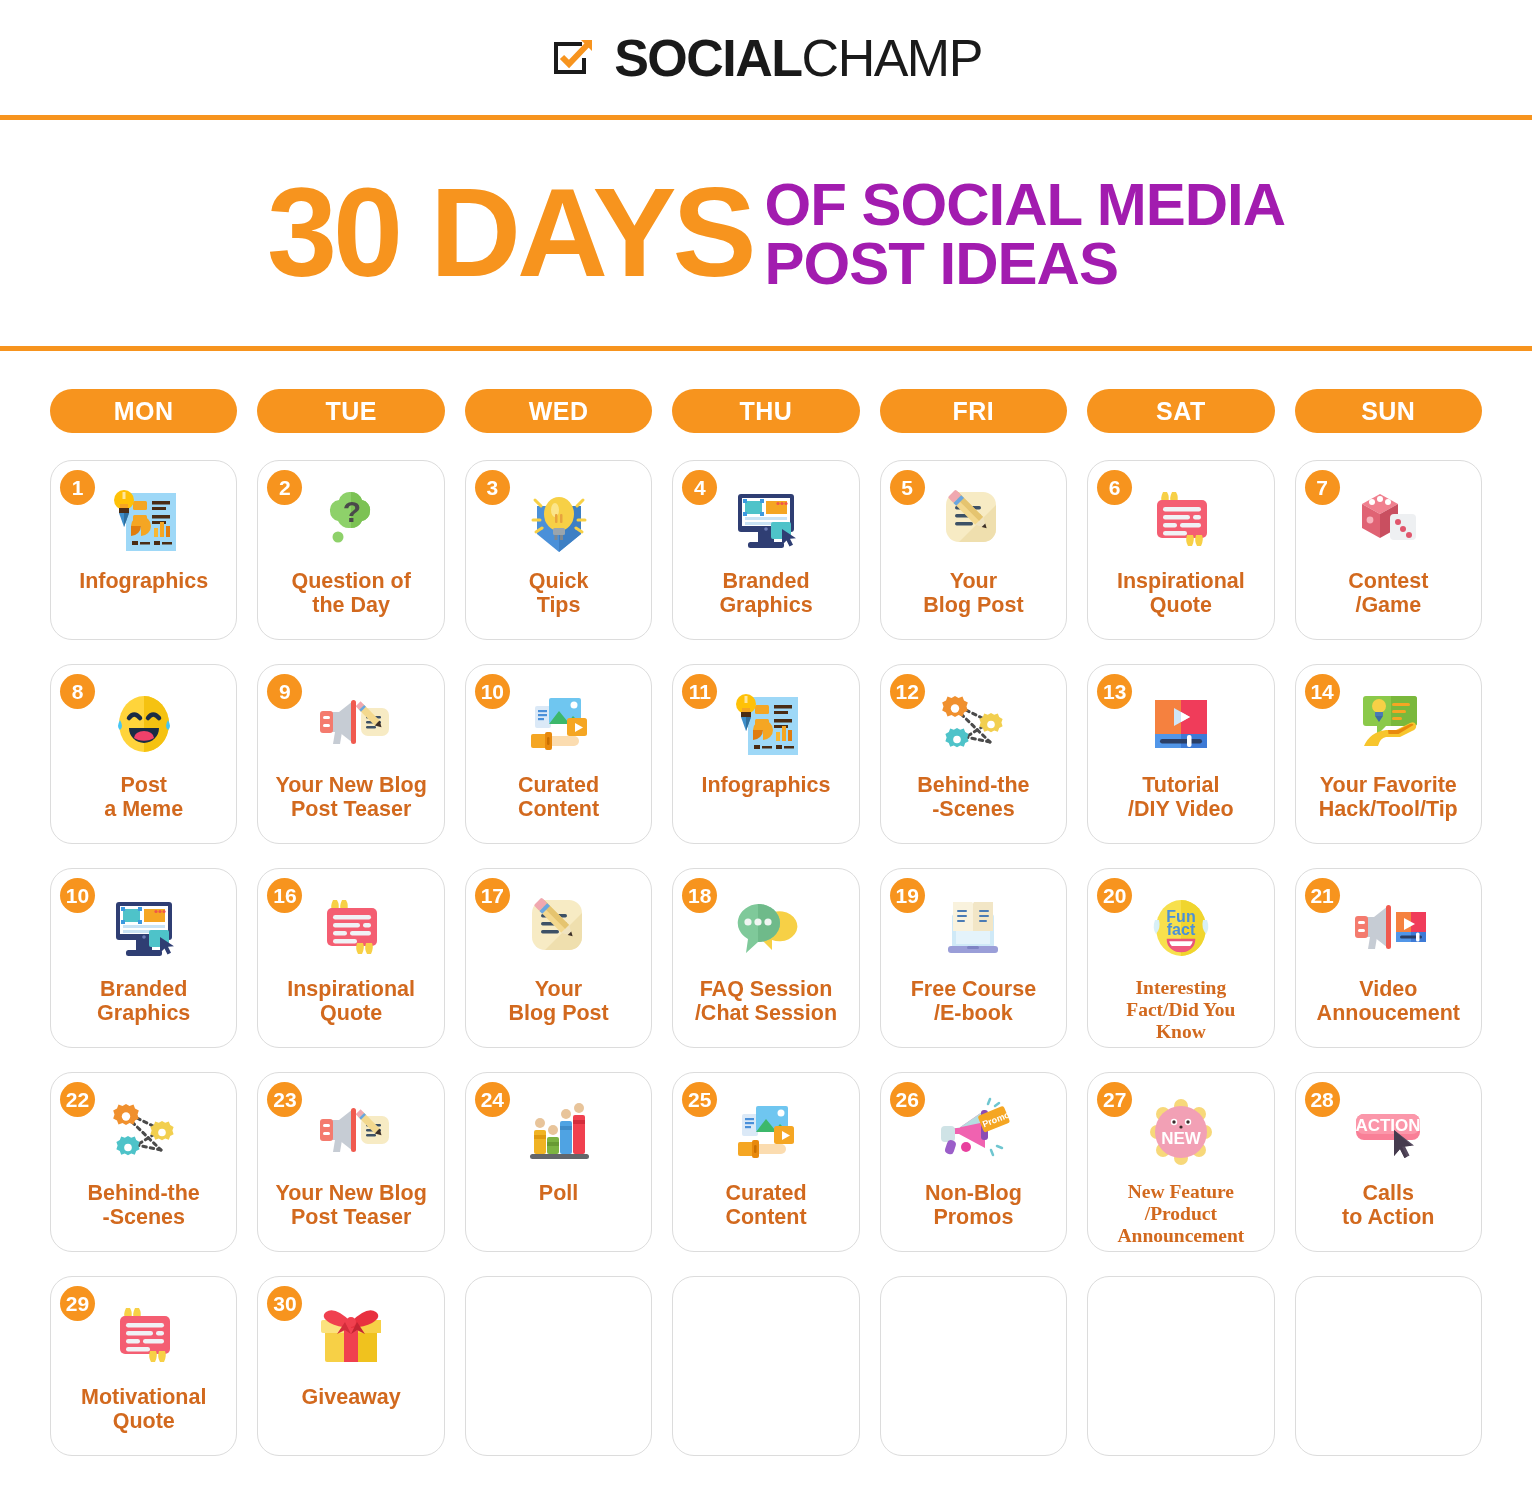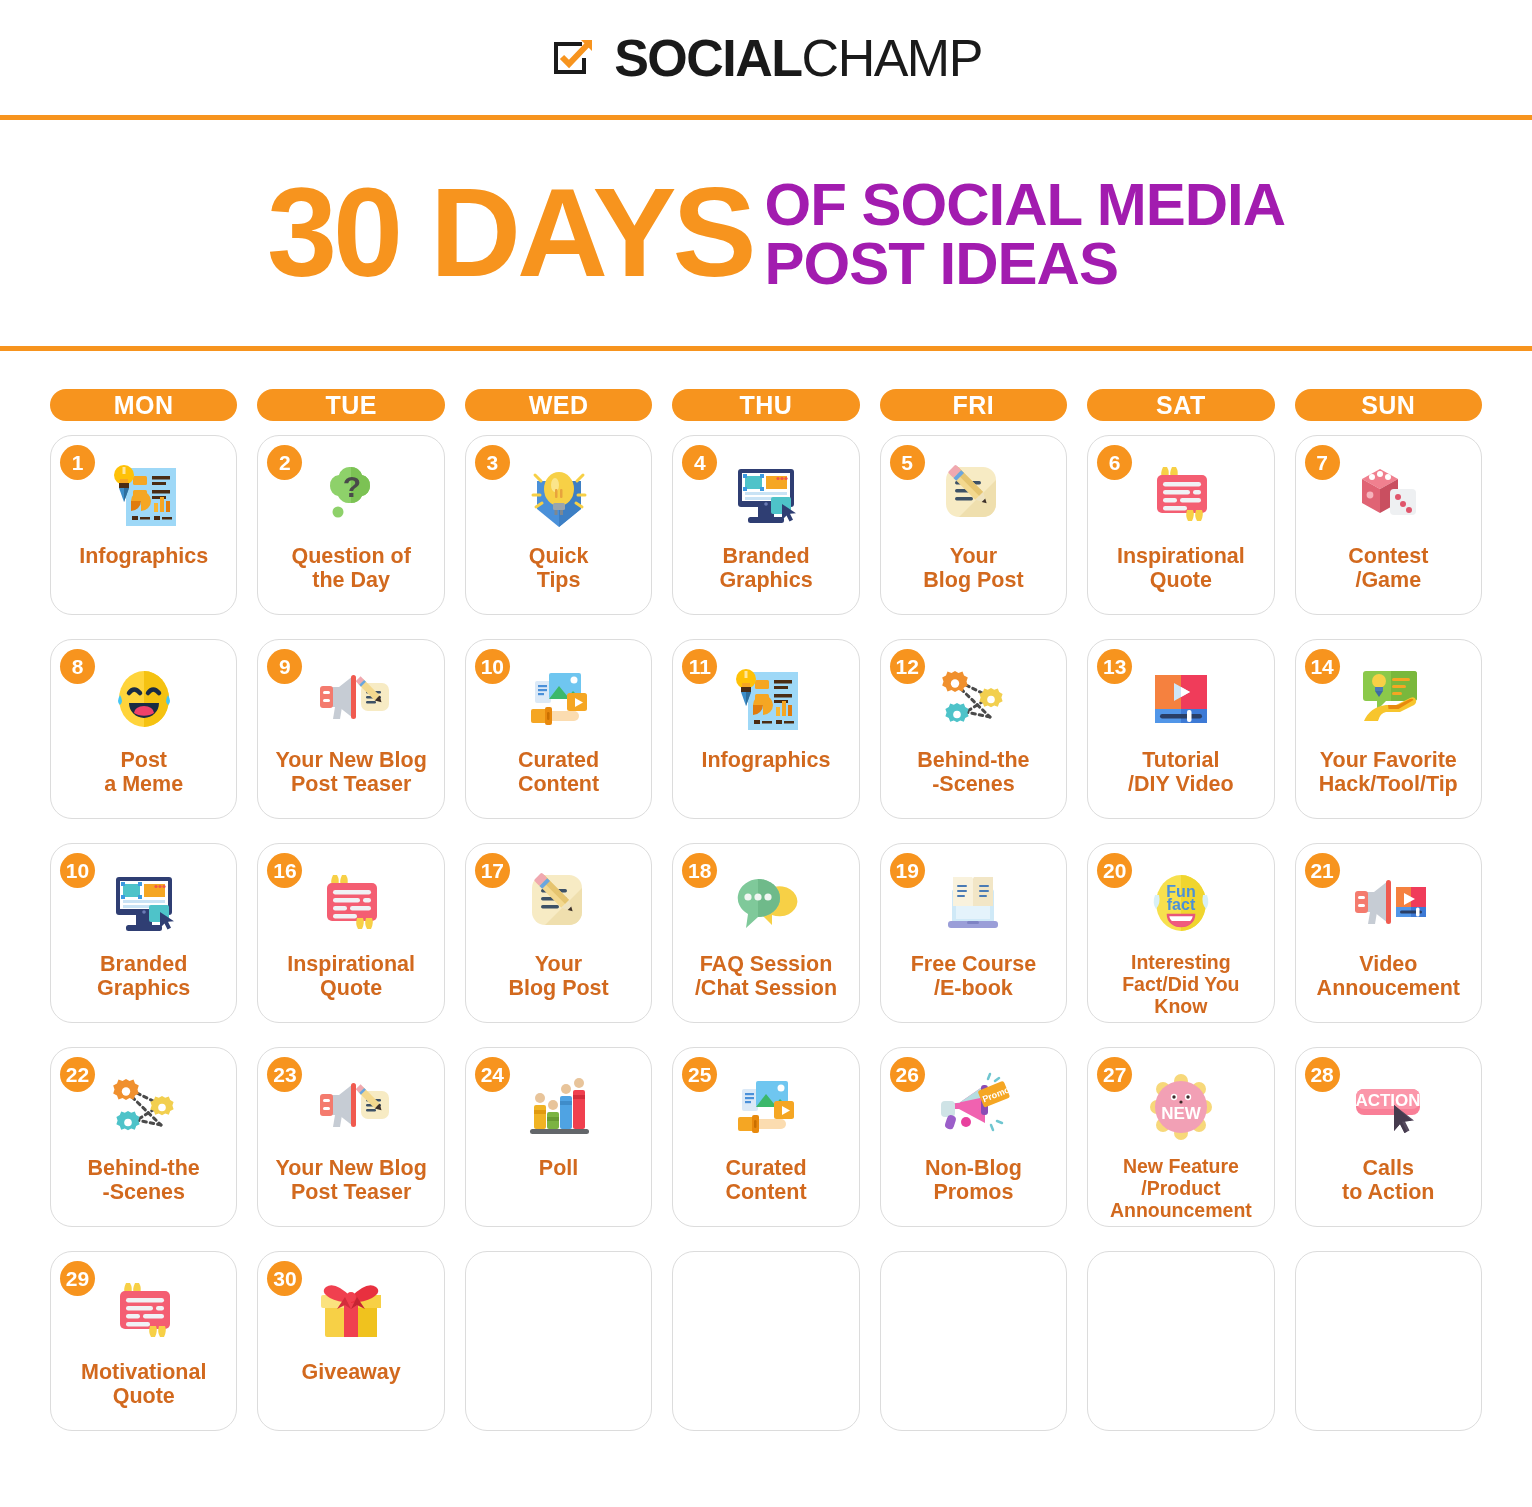--- a/index.html
+++ b/index.html
@@ -59,28 +59,28 @@
   .calendar { padding: 38px 50px 0 50px; }
   .grid {
     display: grid;
     grid-template-columns: repeat(7, 1fr);
     column-gap: 20px;
   }
   .dow {
     background: #f7941e;
     color: #ffffff;
     border-radius: 999px;
-    height: 32px;
+    height: 44px;
     display: flex;
     align-items: center;
     justify-content: center;
     font-size: 25px;
     font-weight: 800;
     letter-spacing: 0.5px;
-    margin-bottom: 14px;
+    margin-bottom: 27px;
   }
 
   .cell {
     height: 180px;
     border: 1.6px solid #dcdcdc;
     border-radius: 22px;
     background: #fff;
     position: relative;
     margin-bottom: 24px;
     display: flex;
@@ -116,21 +116,21 @@
   .cell-label {
     margin-top: 6px;
     font-size: 21.5px;
     font-weight: 700;
     color: #d2691e;
     text-align: center;
     line-height: 1.12;
     padding: 0 4px;
     white-space: pre-line;
   }
-  .cell-label.sm { font-size: 19.5px; }
+  .cell-label.sm { font-size: 19.5px; font-family: Liberation Serif, serif; }
 </style>
 </head>
 <body>
 
 <div class="page">
 
   <div class="logo-band">
     <div class="logo">
       <span class="logo-mark">
         <svg width="46" height="46" viewBox="0 0 46 46">

